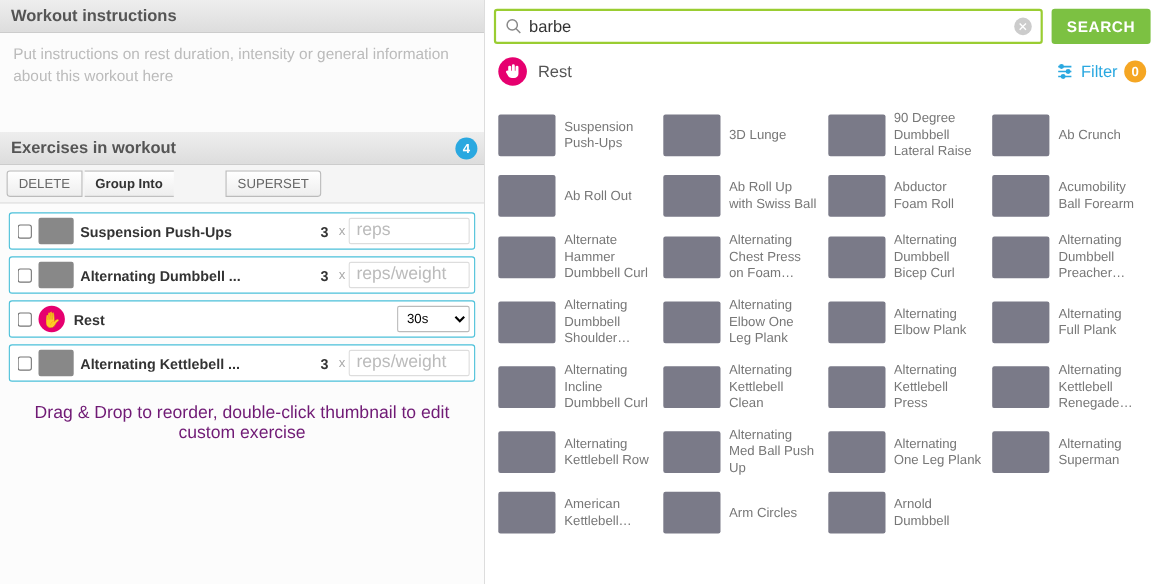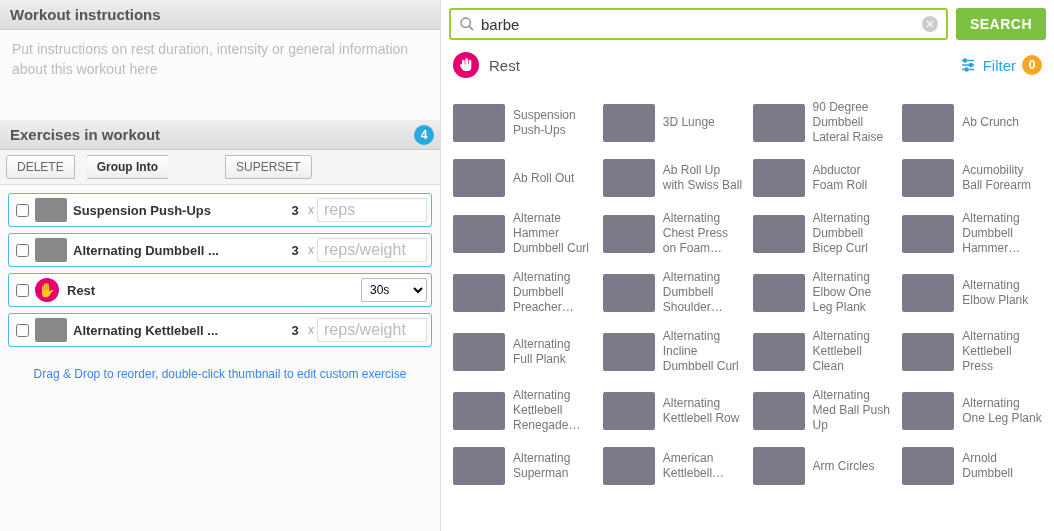--- a/index.html
+++ b/index.html
@@ -4,39 +4,39 @@
 <style>
 * { box-sizing: border-box; margin: 0; padding: 0; }
 body { font-family: "Helvetica Neue", Arial, sans-serif; font-size: 13px; color: #333; background: #fff; width: 1054px; height: 531px; overflow: hidden; display: flex; }
 .left-panel { width: 441px; background: #fcfcfc; border-right: 1px solid #ddd; display: flex; flex-direction: column; }
 .right-panel { flex: 1; background: #fff; display: flex; flex-direction: column; }
 
 .section-header { background: linear-gradient(#eee,#ddd); padding: 6px 10px; font-weight: bold; font-size: 15px; color: #555; border-bottom: 1px solid #ccc; position: relative; }
 .instructions-ph { padding: 10px 12px 30px 12px; color: #bbb; font-size: 14px; line-height: 1.4; min-height: 90px; }
 .count-badge { position: absolute; right: 6px; top: 50%; transform: translateY(-50%); background: #2aa8e0; color: #fff; width: 20px; height: 20px; border-radius: 50%; font-size: 12px; display: flex; align-items: center; justify-content: center; font-weight: bold; }
 
-.toolbar { display: flex; gap: 12px; padding: 5px 6px; border-bottom: 1px solid #ddd; background: #f5f5f5; }
+.toolbar { display: flex; gap: 2px; padding: 5px 6px; border-bottom: 1px solid #ddd; background: #f5f5f5; }
 .toolbar button { background: linear-gradient(#fff,#eee); border: 1px solid #bbb; padding: 4px 10px; font-size: 12px; color: #666; cursor: pointer; }
 .toolbar button:first-child { border-radius: 3px 0 0 3px; }
 .toolbar button:nth-child(2) { border-left: none; border-right: none; font-weight: bold; color: #333; }
 .toolbar button:last-child { border-radius: 0 3px 3px 0; margin-left: 45px; }
 
 .exercise-list { padding: 8px; }
 .exercise-row { display: flex; align-items: center; border: 1px solid #4bc0d9; border-radius: 3px; margin-bottom: 6px; background: #fff; height: 34px; overflow: hidden; }
 .row-check { width: 26px; display: flex; align-items: center; justify-content: center; }
 .row-check input { width: 13px; height: 13px; }
 .thumb { width: 32px; height: 24px; background: #888; border-radius: 2px; margin-right: 6px; flex-shrink: 0; }
 .rest-icon-sm { width: 24px; height: 24px; background: #e6006f; border-radius: 50%; margin-right: 8px; display: flex; align-items: center; justify-content: center; color: #fff; font-size: 14px; flex-shrink: 0; }
 .row-name { flex: 1; font-weight: bold; font-size: 13px; color: #333; white-space: nowrap; overflow: hidden; text-overflow: ellipsis; padding-right: 6px; }
 .row-sets { width: 20px; text-align: center; font-weight: bold; font-size: 13px; }
 .row-x { width: 12px; text-align: center; color: #aaa; font-size: 12px; }
 .row-reps { width: 110px; border: 1px solid #ddd; height: 24px; padding: 2px 6px; font-size: 16px; color: #666; margin-right: 4px; border-radius: 2px; }
 .row-reps::placeholder { color: #bbb; }
 .row-select { width: 66px; height: 24px; border: 1px solid #bbb; font-size: 12px; margin-right: 4px; border-radius: 2px; background: #fff; padding-left: 4px; }
-.hint { text-align: center; color: #3b82f6; font-size: 12px; padding: 6px; }
+.hint { text-align: center; color: #701a75; font-size: 16px; padding: 6px; }
 
 .search-row { display: flex; padding: 8px; gap: 8px; align-items: center; }
 .search-box { flex: 1; display: flex; align-items: center; border: 2px solid #9acd32; border-radius: 3px; height: 32px; padding: 0 8px; background: #fff; }
 .search-box svg { width: 16px; height: 16px; stroke: #888; fill: none; stroke-width: 2; margin-right: 6px; }
 .search-box input { flex: 1; border: none; outline: none; font-size: 15px; color: #333; }
 .clear-btn { width: 16px; height: 16px; border-radius: 50%; background: #ccc; color: #fff; display: flex; align-items: center; justify-content: center; font-size: 11px; cursor: pointer; }
 .search-btn { background: #7cc142; color: #fff; border: none; border-radius: 3px; height: 32px; padding: 0 14px; font-weight: bold; font-size: 14px; letter-spacing: 0.5px; cursor: pointer; }
 
 .rest-row { display: flex; align-items: center; padding: 4px 12px 10px 12px; }
 .rest-icon { width: 26px; height: 26px; border-radius: 50%; background: #e6006f; display: flex; align-items: center; justify-content: center; color: #fff; margin-right: 10px; }
@@ -186,24 +186,20 @@
       <div class="lib-item">
         <div class="lib-thumb"></div>
         <div class="lib-name">Alternating Chest Press on Foam…</div>
       </div>
       <div class="lib-item">
         <div class="lib-thumb"></div>
         <div class="lib-name">Alternating Dumbbell Bicep Curl</div>
       </div>
       <div class="lib-item">
         <div class="lib-thumb"></div>
-        <div class="lib-name">Alternating Dumbbell Hammer…</div>
-      </div>
-      <div class="lib-item">
-        <div class="lib-thumb"></div>
         <div class="lib-name">Alternating Dumbbell Preacher…</div>
       </div>
       <div class="lib-item">
         <div class="lib-thumb"></div>
         <div class="lib-name">Alternating Dumbbell Shoulder…</div>
       </div>
       <div class="lib-item">
         <div class="lib-thumb"></div>
         <div class="lib-name">Alternating Elbow One Leg Plank</div>
       </div>

